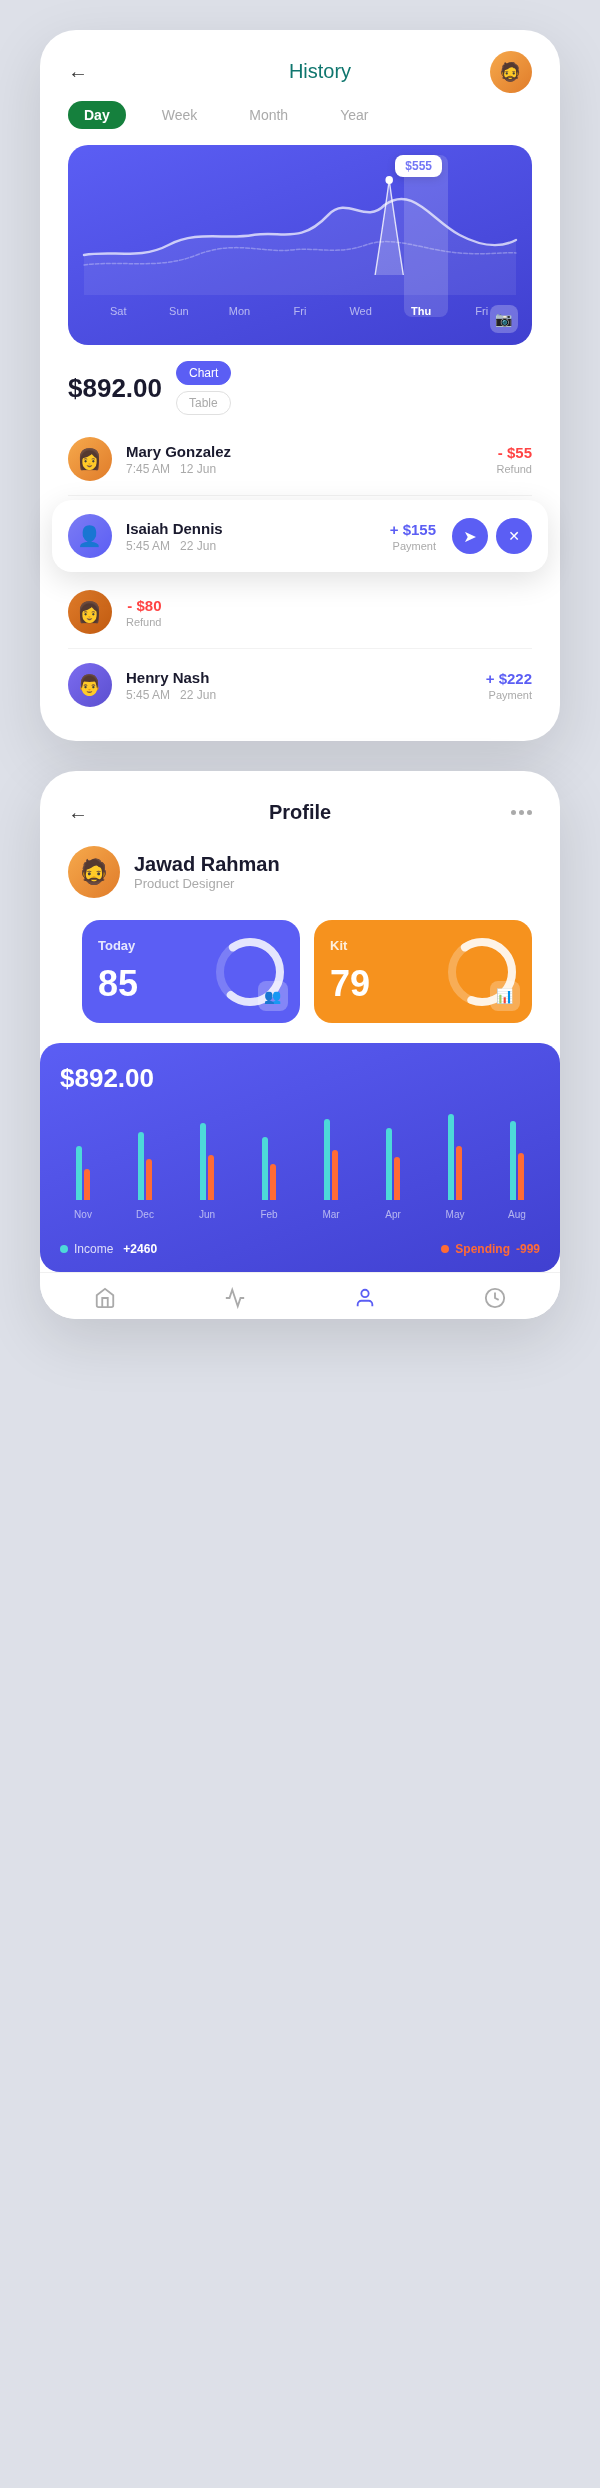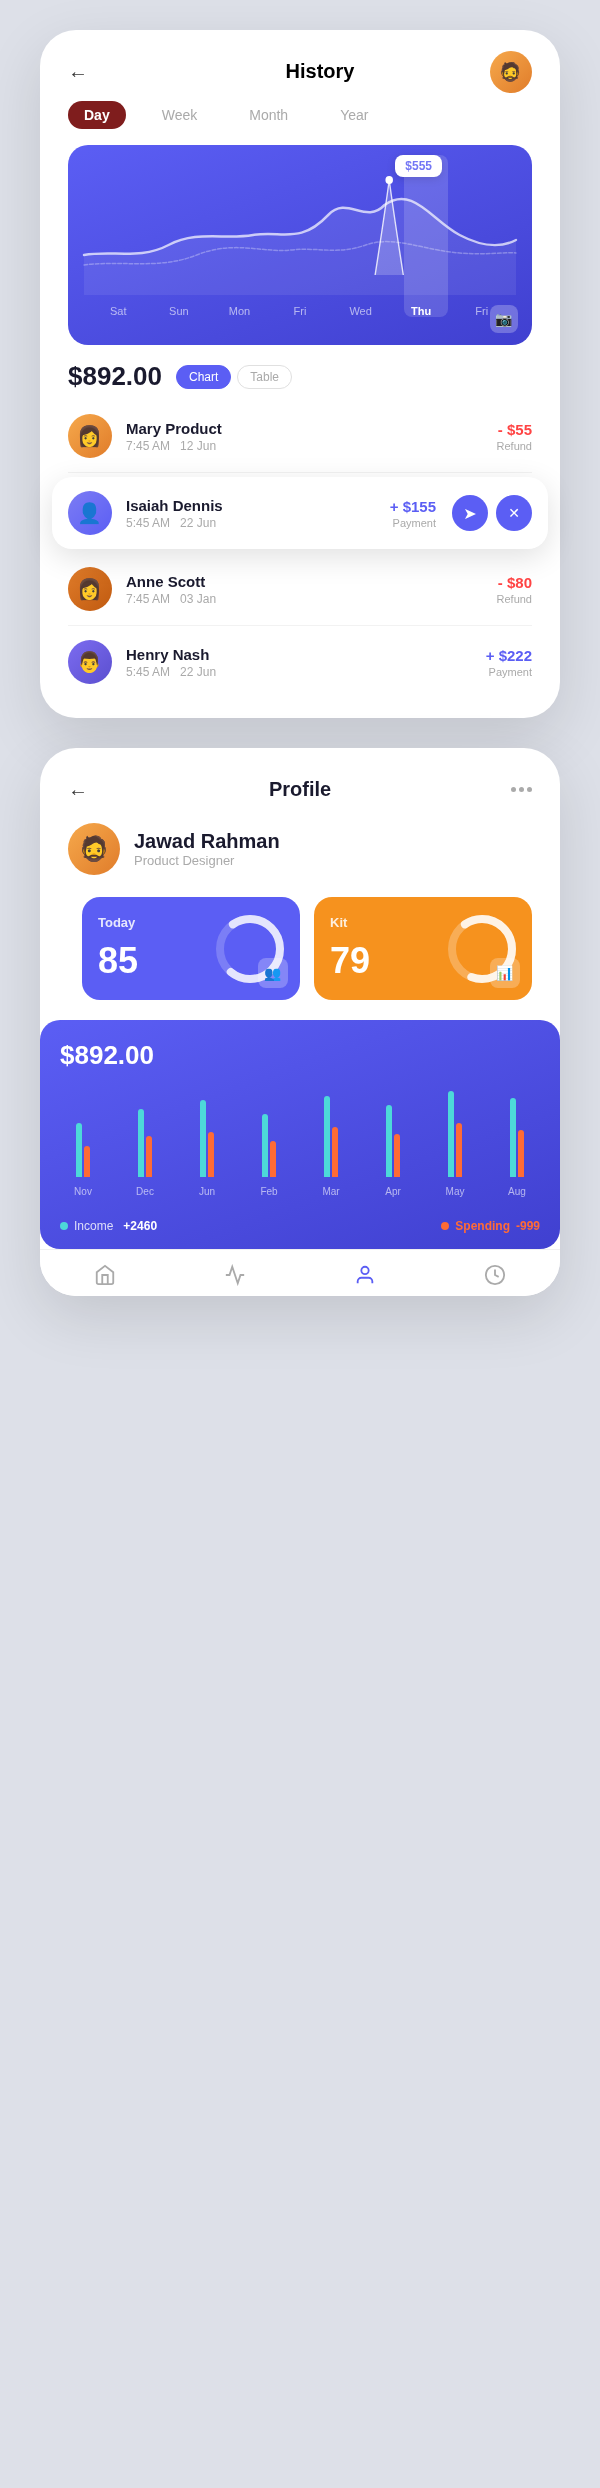--- a/index.html
+++ b/index.html
@@ -40,22 +40,22 @@
     }
     .back-arrow {
       position: absolute;
       left: 0;
       font-size: 20px;
       color: #333;
       cursor: pointer;
     }
     .history-title {
       font-size: 20px;
-      font-weight: 700;
-      color: #000000;
+      font-weight: 400;
+      color: #0f766e;
       margin-left: 40px;
     }
     .avatar-small {
       position: absolute;
       right: 0;
       width: 42px;
       height: 42px;
       border-radius: 50%;
       background: linear-gradient(135deg, #f6a94c, #e07c2a);
       overflow: hidden;
@@ -71,21 +71,21 @@
       margin-bottom: 16px;
     }
     .time-tab {
       font-size: 14px;
       color: #aaa;
       cursor: pointer;
       padding: 6px 16px;
       border-radius: 20px;
     }
     .time-tab.active {
-      background: #7f1d1d;
+      background: #15803d;
       color: #fff;
       font-weight: 600;
     }
 
     
     .chart-area {
       background: linear-gradient(160deg, #5b5ef4 0%, #4040d0 100%);
       border-radius: 20px;
       padding: 20px 16px 14px;
       position: relative;
@@ -156,20 +156,21 @@
       margin-bottom: 8px;
     }
     .balance-amount {
       font-size: 26px;
       font-weight: 800;
       color: #1a1a2e;
     }
     .view-tabs {
       display: flex;
       gap: 6px;
+      flex-direction: column;
     }
     .view-tab {
       font-size: 12px;
       padding: 4px 12px;
       border-radius: 12px;
       cursor: pointer;
       color: #aaa;
       border: 1px solid #e0e0e0;
     }
     .view-tab.active {
@@ -532,21 +533,21 @@
         <div class="view-tab">Table</div>
       </div>
     </div>
 
 
     <div class="tx-list">
 
       <div class="tx-item">
         <div class="tx-avatar" style="background:linear-gradient(135deg,#f6a94c,#e07c2a);">👩</div>
         <div class="tx-info">
-          <div class="tx-name">Mary Product</div>
+          <div class="tx-name">Mary Gonzalez</div>
           <div class="tx-time">
             <span>7:45 AM</span> &nbsp; <span>12 Jun</span>
           </div>
         </div>
         <div style="text-align:right">
           <div class="tx-amount negative">- $55</div>
           <div class="tx-type">Refund</div>
         </div>
       </div>
 
@@ -563,26 +564,20 @@
           <div class="tx-type">Payment</div>
         </div>
         <div class="tx-action-btns">
           <div class="tx-btn nav">➤</div>
           <div class="tx-btn close">✕</div>
         </div>
       </div>
 
       <div class="tx-item">
         <div class="tx-avatar" style="background:linear-gradient(135deg,#e07c2a,#c05a10);">👩</div>
-        <div class="tx-info">
-          <div class="tx-name">Anne Scott</div>
-          <div class="tx-time">
-            <span>7:45 AM</span> &nbsp; <span>03 Jan</span>
-          </div>
-        </div>
         <div style="text-align:right">
           <div class="tx-amount negative">- $80</div>
           <div class="tx-type">Refund</div>
         </div>
       </div>
 
       <div class="tx-item" style="border-bottom:none;">
         <div class="tx-avatar" style="background:linear-gradient(135deg,#7c6cf0,#5b4fcf);">👨</div>
         <div class="tx-info">
           <div class="tx-name">Henry Nash</div>

